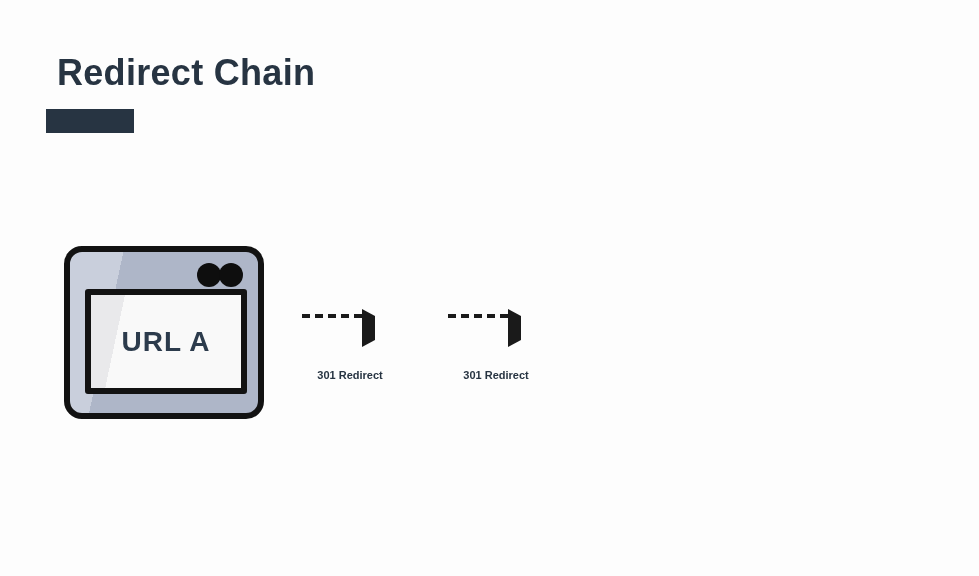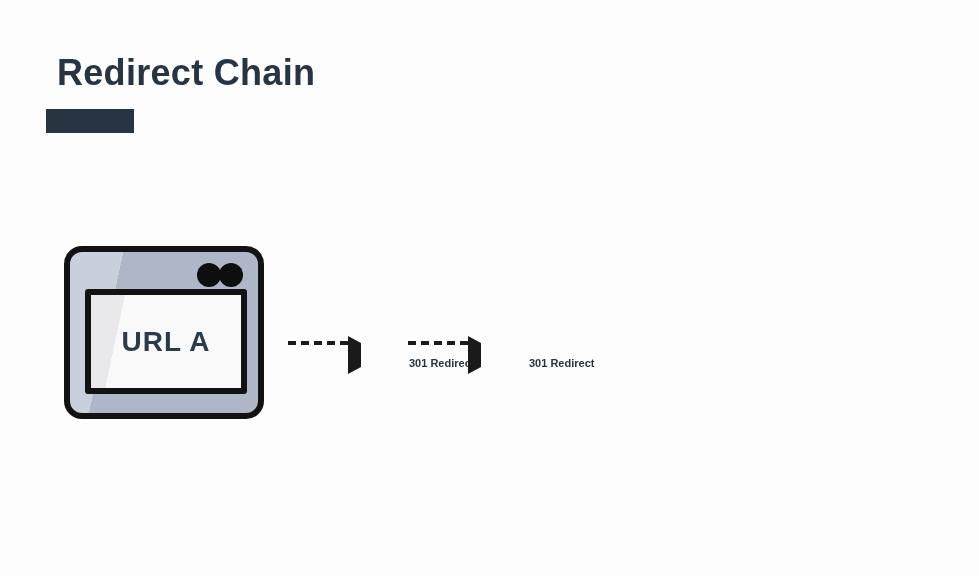--- a/index.html
+++ b/index.html
@@ -30,20 +30,21 @@
       height: 10px;
       background: #273442;
     }
 
     .diagram {
       position: absolute;
       left: 40px;
       top: 222px;
       display: flex;
       align-items: center;
+      gap: 26px;
     }
 
     
     .browser {
       position: relative;
       width: 200px;
       height: 173px;
       border: 6px solid #121212;
       border-radius: 18px;
       background: linear-gradient(102deg, #c9cfdc 0%, #c9cfdc 24%, #aeb6c8 24%, #aeb6c8 100%);
@@ -78,21 +79,21 @@
       color: #2c3b4c;
       letter-spacing: 1px;
       white-space: nowrap;
     }
 
     
     .arrow-block {
       width: 120px;
       flex: 0 0 auto;
       display: flex;
-      flex-direction: row;
+      flex-direction: column;
       align-items: center;
       transform: translateY(22px);
     }
     .arrow {
       display: flex;
       align-items: center;
       height: 14px;
     }
     .arrow-line {
       width: 60px;

